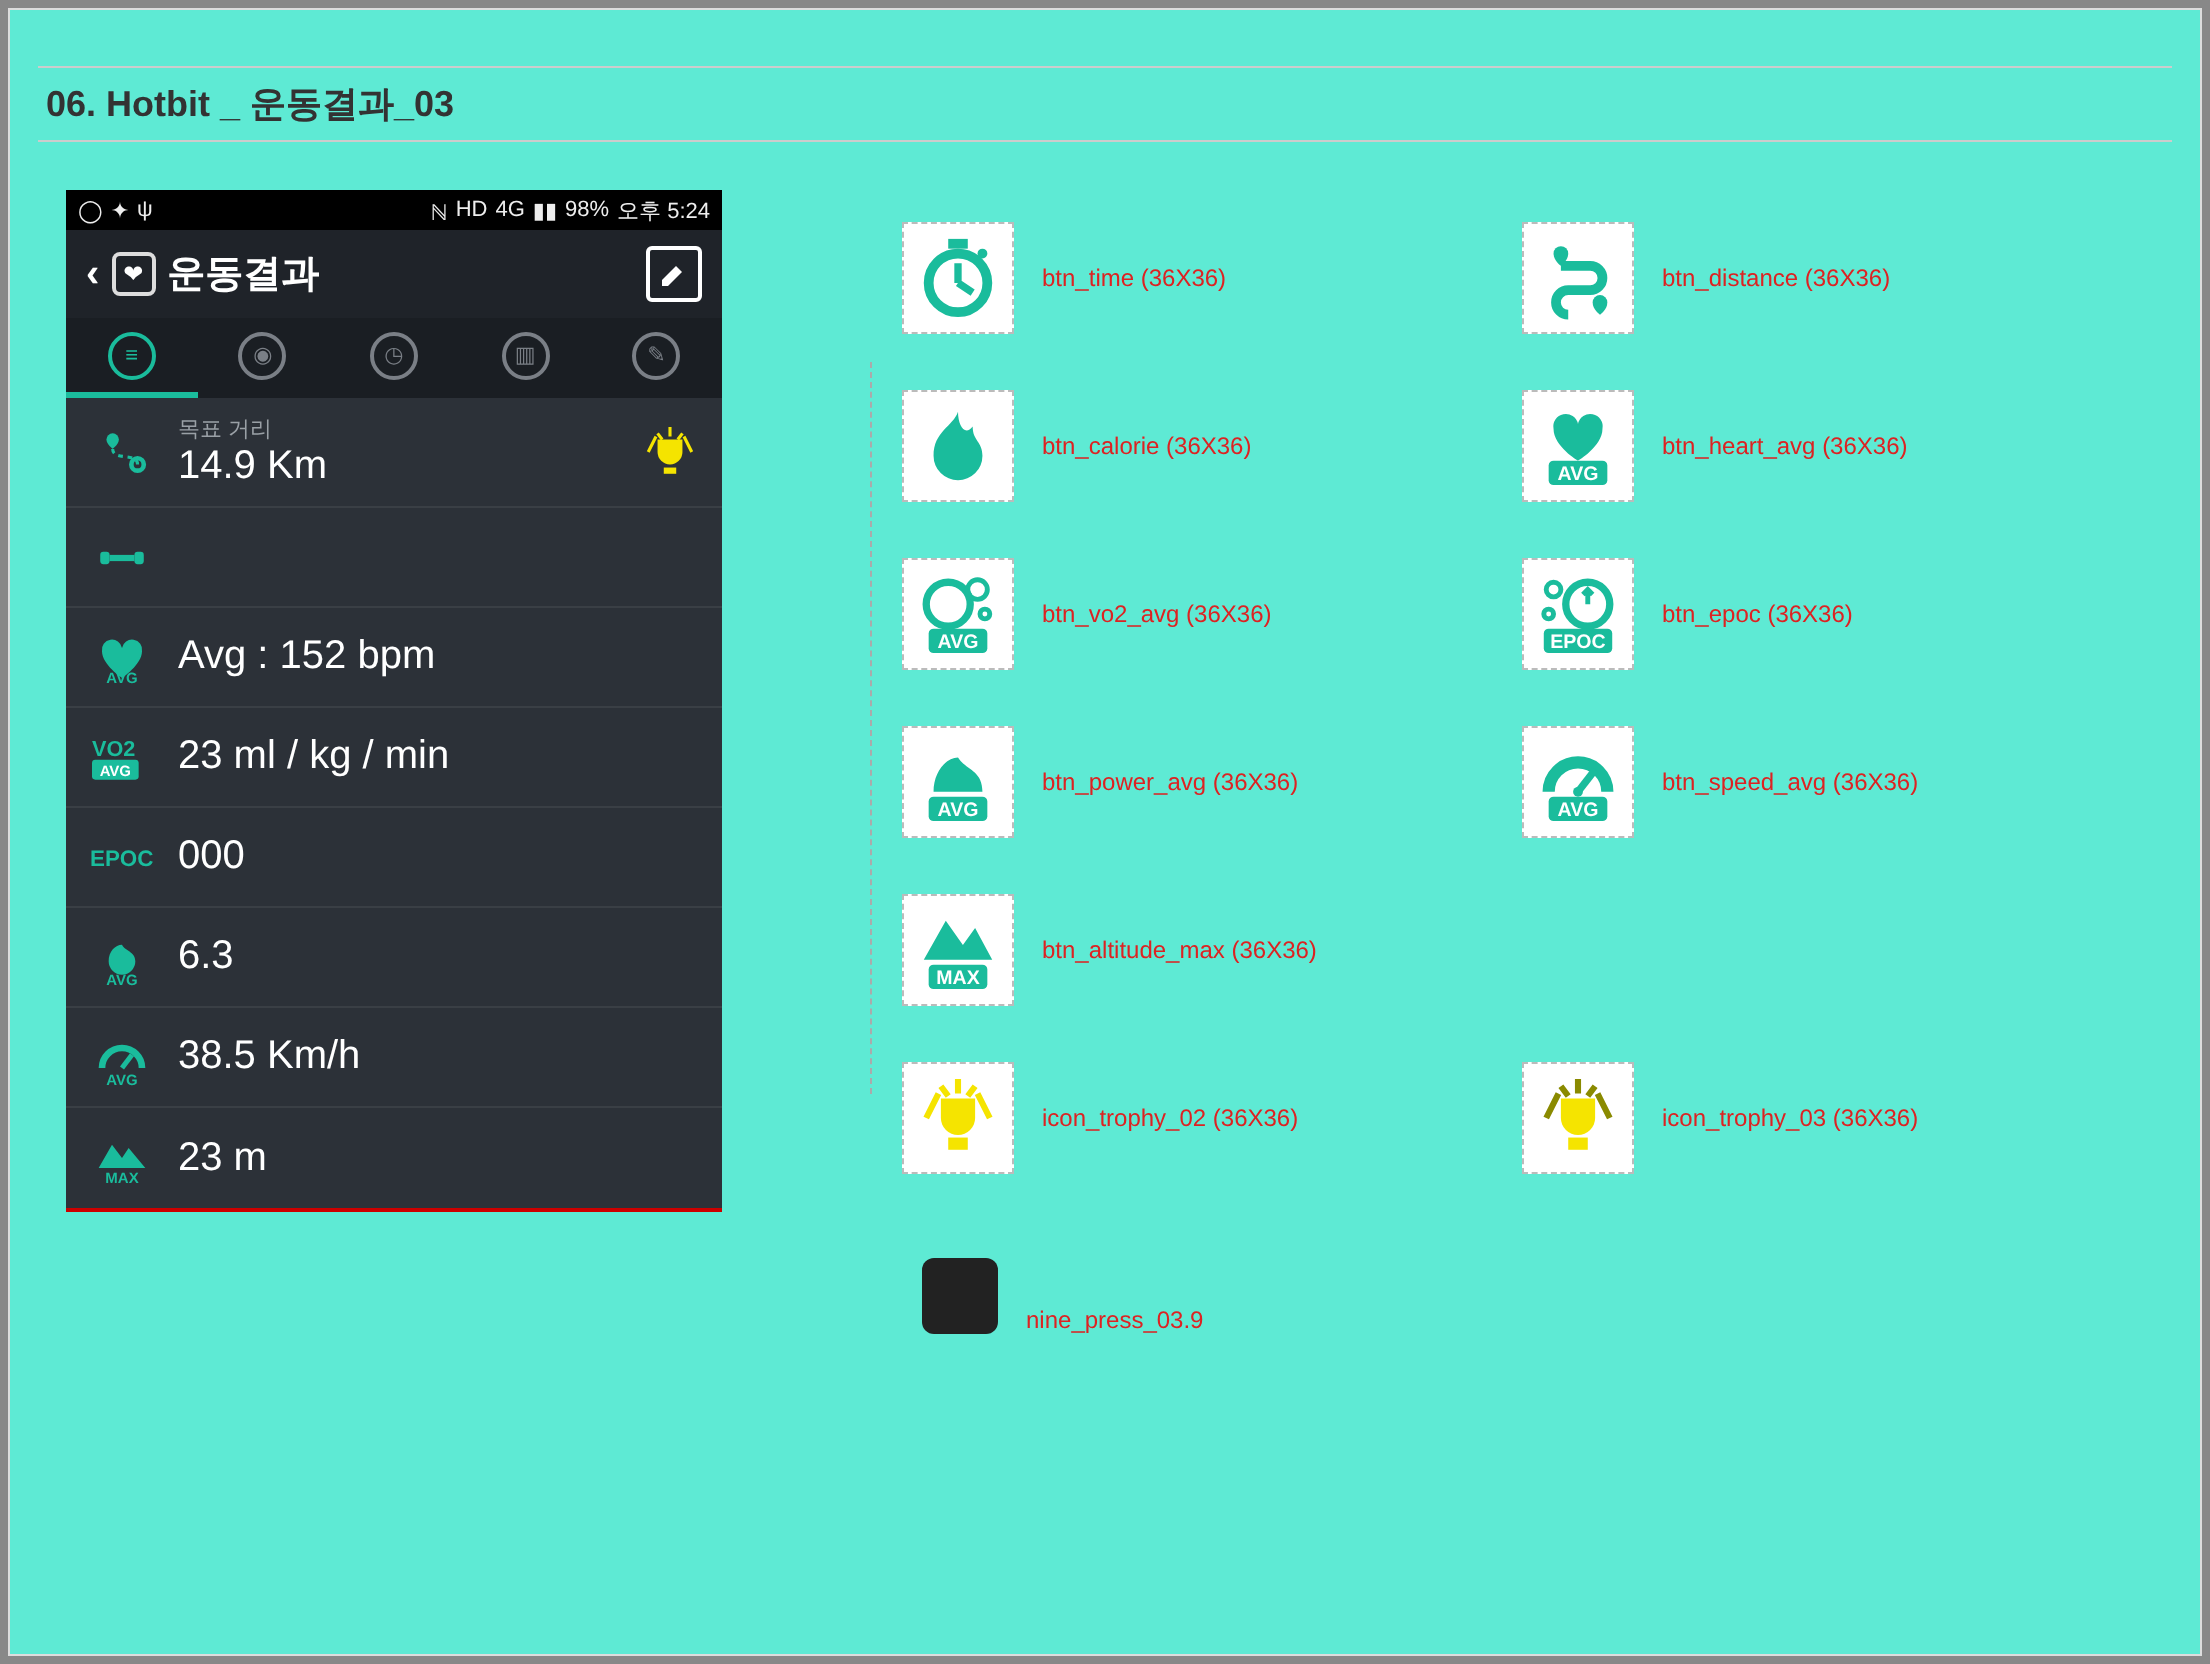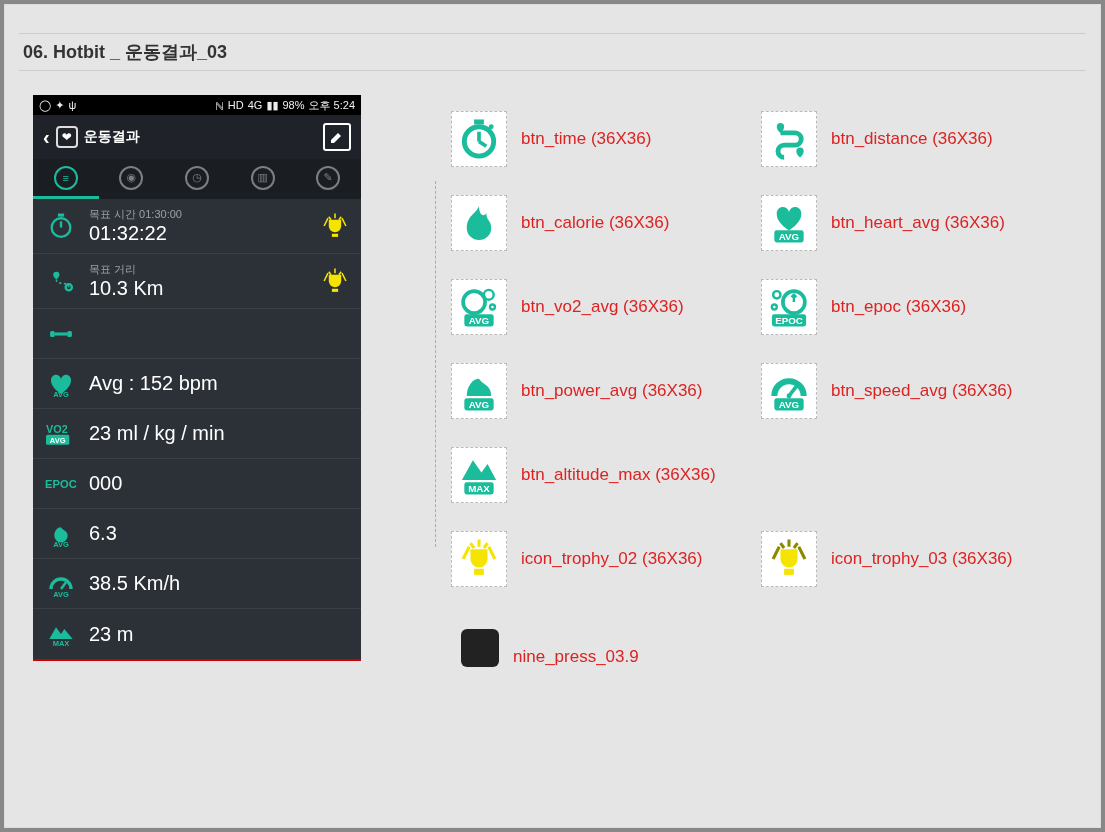--- a/index.html
+++ b/index.html
@@ -2,21 +2,21 @@
 <html><head>
 <meta charset="utf-8">
 <style>
 * { margin: 0; padding: 0; box-sizing: border-box; }
 body {
   font-family: "Malgun Gothic", Arial, sans-serif;
   background: #888;
   padding: 4px;
 }
 .page {
-  background: #e5e5e5;
+  background: #5eead4;
   width: 1097px;
   height: 824px;
   position: relative;
   border: 1px solid #ddd;
 }
 .title-bar {
   border-top: 1px solid #ccc;
   border-bottom: 1px solid #ccc;
   margin: 28px 14px 0 14px;
   padding: 6px 0 6px 4px;
@@ -41,21 +41,21 @@
 .header {
   display: flex; align-items: center; justify-content: space-between;
   padding: 8px 10px; background: #1f2329;
 }
 .header-left { display: flex; align-items: center; gap: 6px; }
 .header-left .chev { font-size: 20px; font-weight: bold; }
 .heart-badge {
   width: 22px; height: 22px; border: 2px solid #ddd; border-radius: 4px;
   display: flex; align-items: center; justify-content: center; font-size: 12px;
 }
-.header-title { font-size: 14px; font-weight: bold; }
+.header-title { font-size: 19px; font-weight: bold; }
 .edit-btn {
   width: 28px; height: 28px; border: 2px solid #fff; border-radius: 3px;
   display: flex; align-items: center; justify-content: center;
 }
 .tabs {
   display: flex; background: #1a1e23;
 }
 .tab {
   flex: 1; height: 40px; display: flex; align-items: center; justify-content: center;
   border-bottom: 3px solid transparent; color: #7a7f86;
@@ -90,21 +90,21 @@
 }
 .asset {
   display: flex; align-items: center; gap: 14px;
 }
 .asset-box {
   width: 56px; height: 56px; border: 1px dashed #bbb;
   display: flex; align-items: center; justify-content: center;
   color: #1abc9c; background: #fff;
 }
 .asset-box.solid { border: none; background: #222; width: 38px; height: 38px; border-radius: 6px; margin-left: 10px; }
-.asset-label { font-size: 17px; color: #d22; }
+.asset-label { font-size: 12px; color: #d22; }
 .full-row { grid-column: 1 / -1; }
 
 
 svg { display: block; }
 </style>
 </head>
 <body>
 
 <div class="page">
   <div class="title-bar">06. Hotbit _ 운동결과_03</div>
@@ -151,52 +151,32 @@
               <span class="tab-icon">◷</span>
             </div>
           <div class="tab">
               <span class="tab-icon">▥</span>
             </div>
           <div class="tab">
               <span class="tab-icon">✎</span>
             </div>
         </div>
 
-        <div class="row">
-          <div class="row-icon">
-            <svg width="28" height="28" viewBox="0 0 36 36">
-                <circle cx="18" cy="20" r="12" fill="none" stroke="#1abc9c" stroke-width="3"></circle>
-                <path d="M18 20v-8" stroke="#1abc9c" stroke-width="3"></path>
-                <rect x="14" y="2" width="8" height="4" fill="#1abc9c"></rect>
-              </svg>
-          </div>
-          <div class="row-body">
-            <span class="row-label">목표 시간 01:30:00</span>
-            <span class="row-value">01:32:22</span>
-          </div>
-          <div class="trophy-small">
-            <svg width="28" height="28" viewBox="0 0 36 36">
-                <path d="M10 10h16v8a8 8 0 01-16 0z" fill="#f5e400"></path>
-                <path d="M4 18l5-10M32 18l-5-10M18 2v6M10 6l3 4M26 6l-3 4" stroke="#f5e400" stroke-width="2"></path>
-                <rect x="14" y="28" width="8" height="4" fill="#f5e400"></rect>
-              </svg>
-          </div>
-        </div>
 
         <div class="row">
           <div class="row-icon">
             <svg width="28" height="28" viewBox="0 0 36 36">
                 <path d="M8 10c0 3 4 6 4 6s4-3 4-6a4 4 0 10-8 0z" fill="#1abc9c"></path>
                 <circle cx="28" cy="26" r="4" fill="none" stroke="#1abc9c" stroke-width="3"></circle>
                 <path d="M12 16c0 8 16 2 16 10" fill="none" stroke="#1abc9c" stroke-width="2" stroke-dasharray="3 3"></path>
               </svg>
           </div>
           <div class="row-body">
             <span class="row-label">목표 거리</span>
-            <span class="row-value">10.3 Km</span>
+            <span class="row-value">14.9 Km</span>
           </div>
           <div class="trophy-small">
             <svg width="28" height="28" viewBox="0 0 36 36">
                 <path d="M10 10h16v8a8 8 0 01-16 0z" fill="#f5e400"></path>
                 <path d="M4 18l5-10M32 18l-5-10M18 2v6M10 6l3 4M26 6l-3 4" stroke="#f5e400" stroke-width="2"></path>
                 <rect x="14" y="28" width="8" height="4" fill="#f5e400"></rect>
               </svg>
           </div>
         </div>
 

